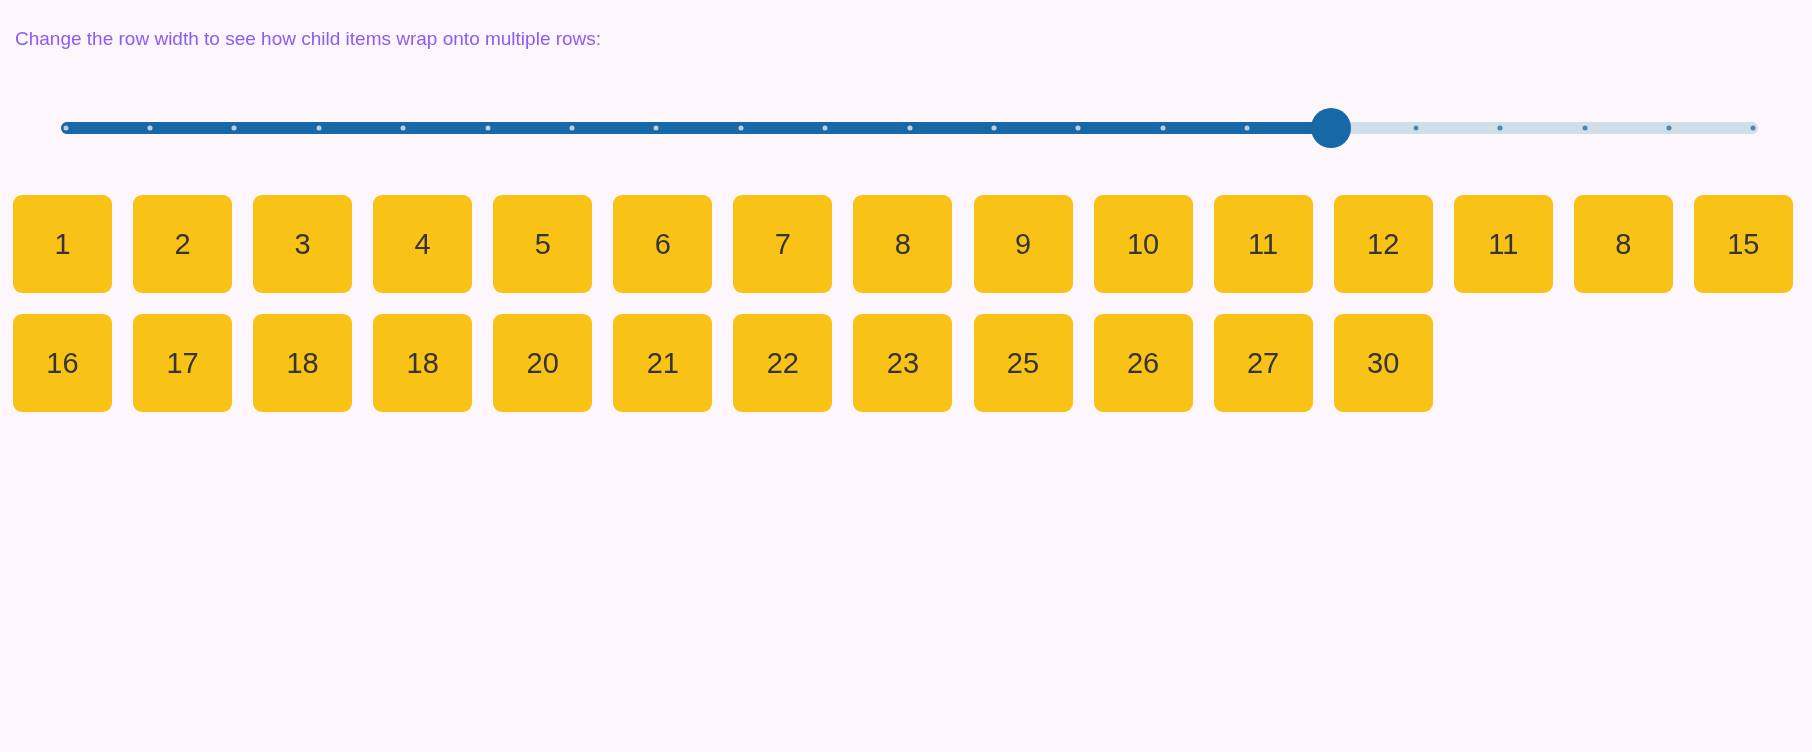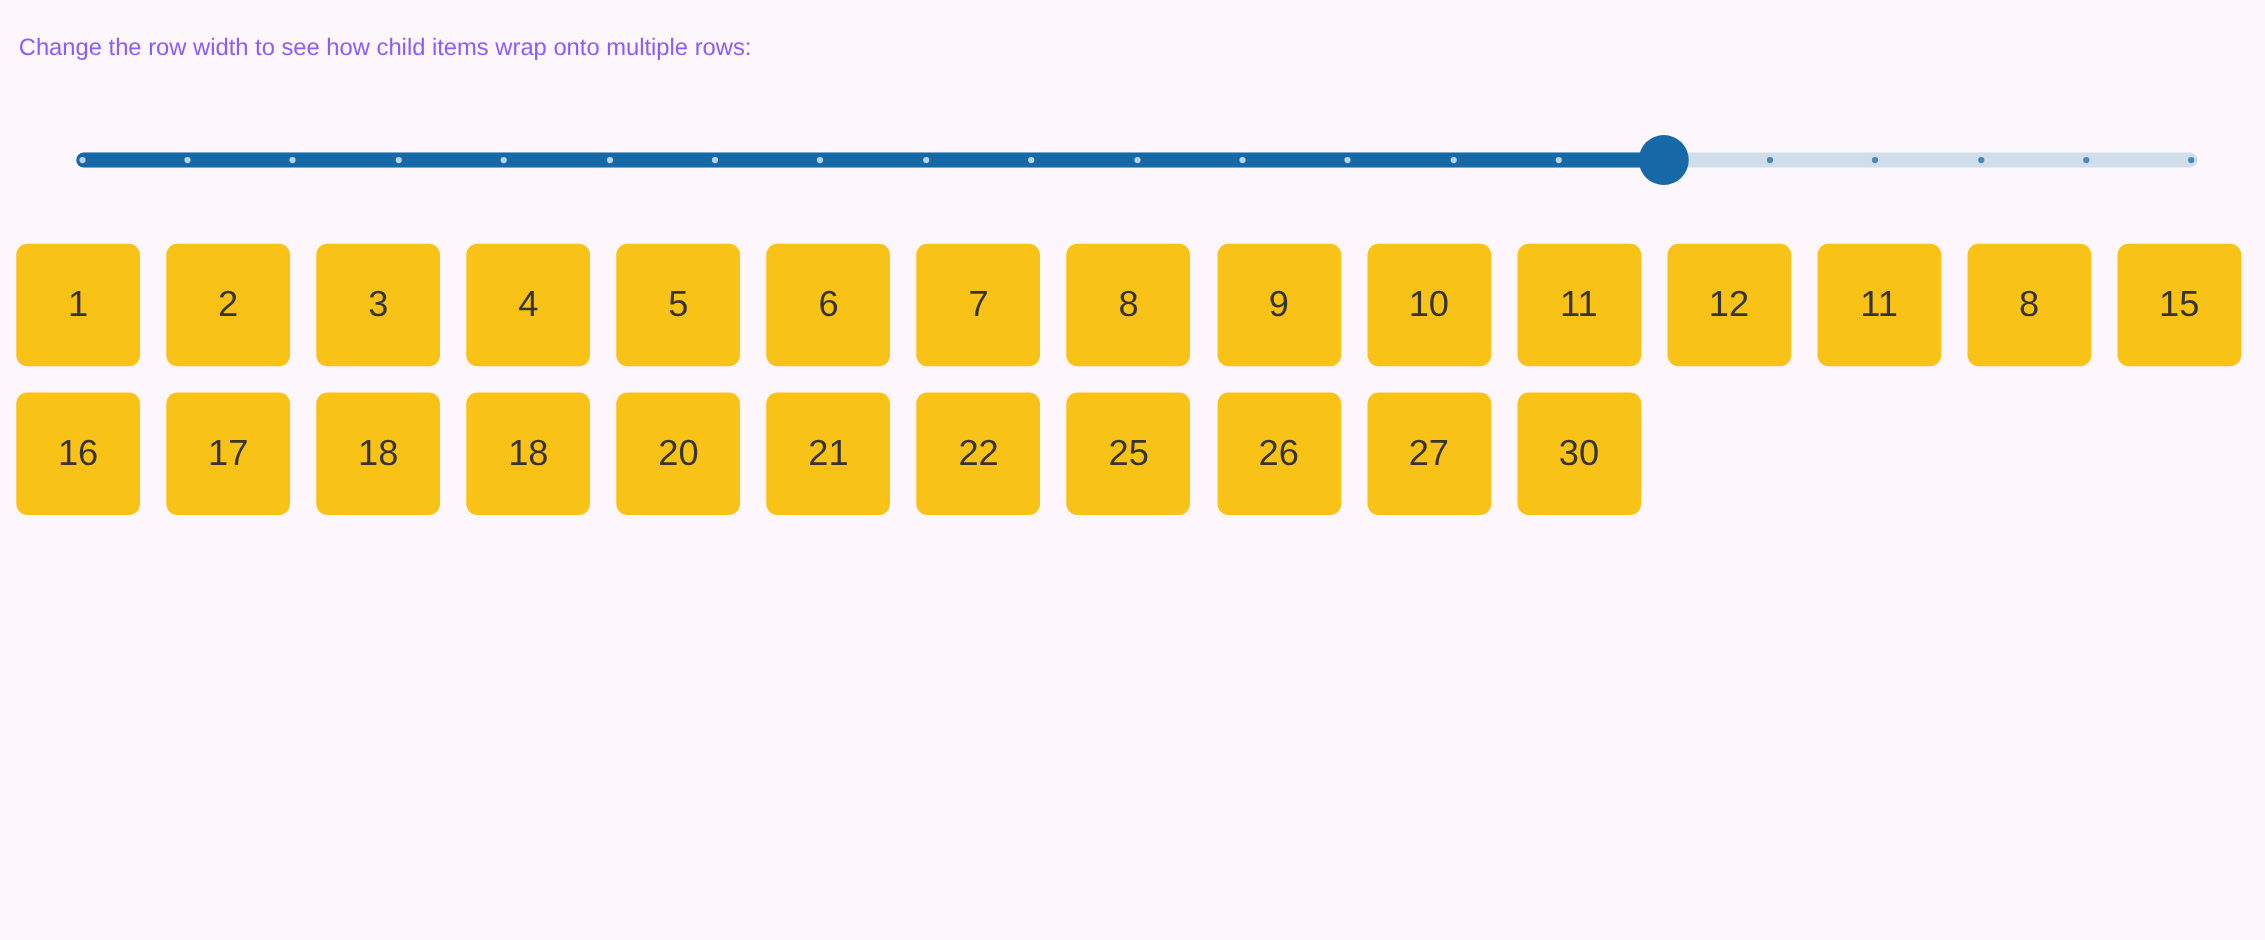--- a/index.html
+++ b/index.html
@@ -149,19 +149,20 @@
       <div class="tile">11</div>
       <div class="tile">8</div>
       <div class="tile">15</div>
       <div class="tile">16</div>
       <div class="tile">17</div>
       <div class="tile">18</div>
       <div class="tile">18</div>
       <div class="tile">20</div>
       <div class="tile">21</div>
       <div class="tile">22</div>
+      <div class="tile">23</div>
       <div class="tile">25</div>
       <div class="tile">26</div>
       <div class="tile">27</div>
       <div class="tile">30</div>
     </div>
 
 </div>
 
 </body></html>

